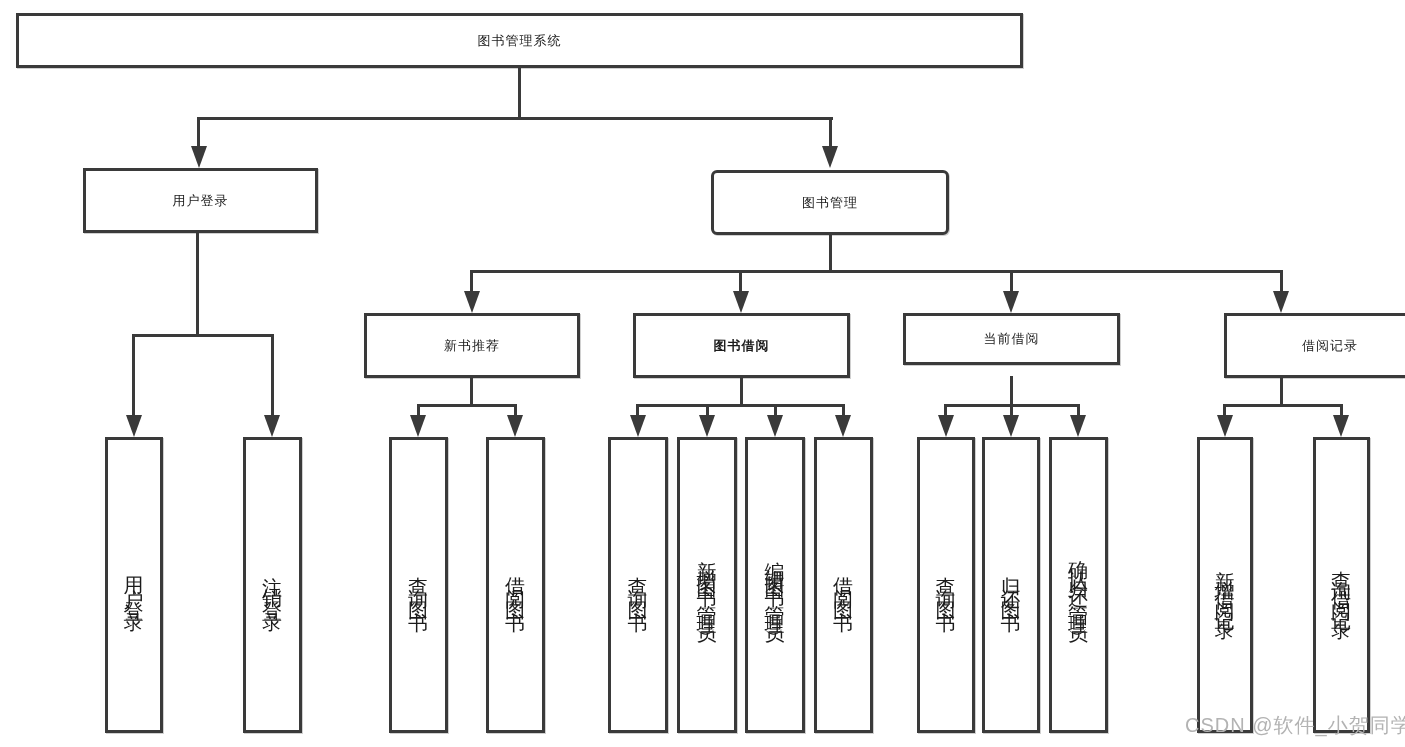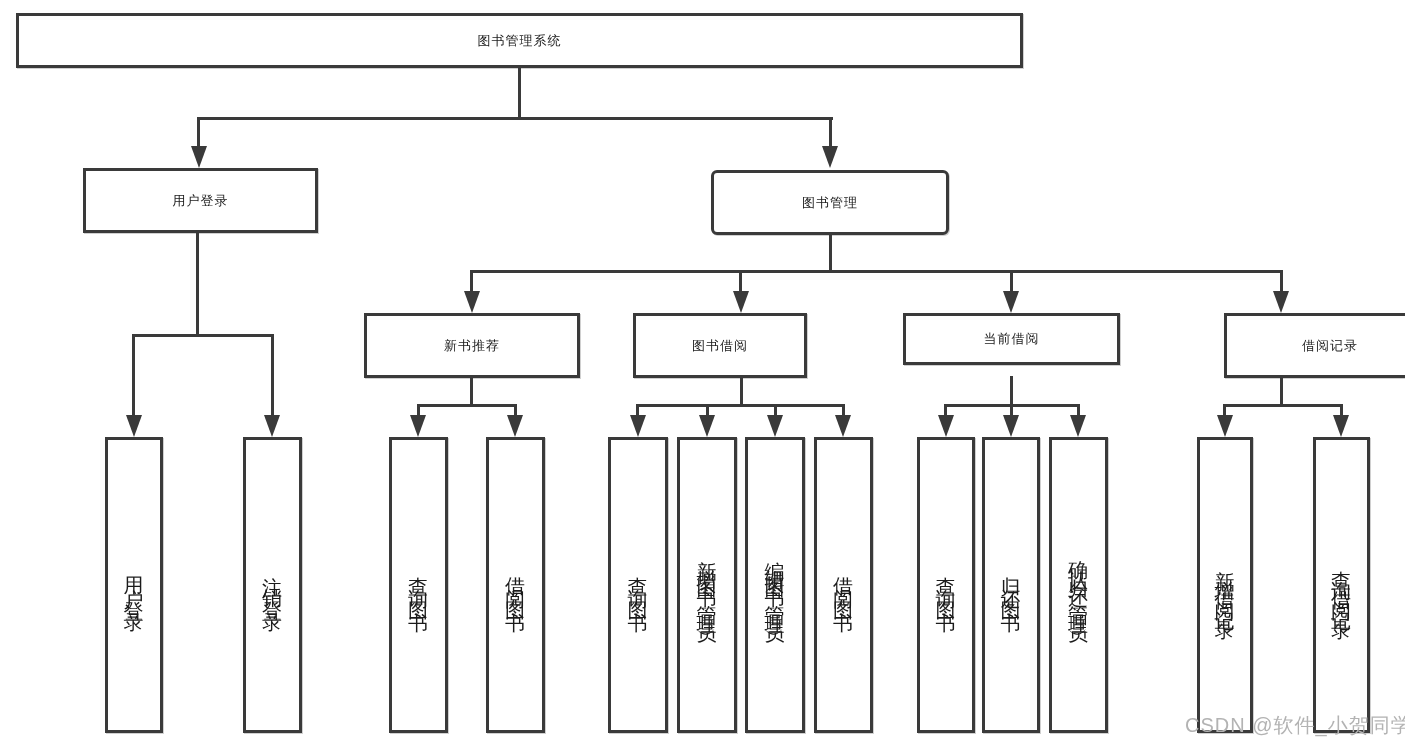--- a/index.html
+++ b/index.html
@@ -75,21 +75,21 @@
   <div class="line" style="left:739px; top:270px; width:3px; height:24px;"></div>
   <div class="ah" style="left:733px; top:291px;"></div>
   <div class="line" style="left:1010px; top:270px; width:3px; height:24px;"></div>
   <div class="ah" style="left:1003px; top:291px;"></div>
   <div class="line" style="left:1280px; top:270px; width:3px; height:24px;"></div>
   <div class="ah" style="left:1273px; top:291px;"></div>
 
   <div class="box hbox" style="left:364px; top:313px; width:216px; height:65px;">
     <span>新书推荐</span>
   </div>
-  <div class="box hbox" style="left:633px; top:313px; width:174px; height:65px;">
+  <div class="box hbox" style="left:633px; top:313px; width:217px; height:65px;font-weight:bold;">
     <span>图书借阅</span>
   </div>
   <div class="box hbox" style="left:903px; top:313px; width:217px; height:52px;">
     <span>当前借阅</span>
   </div>
   <div class="box hbox" style="left:1176px; top:313px; width:212px; height:65px;margin-left:48px;">
     <span>借阅记录</span>
   </div>
 
   <div class="line" style="left:470px; top:376px; width:3px; height:31px;"></div>

